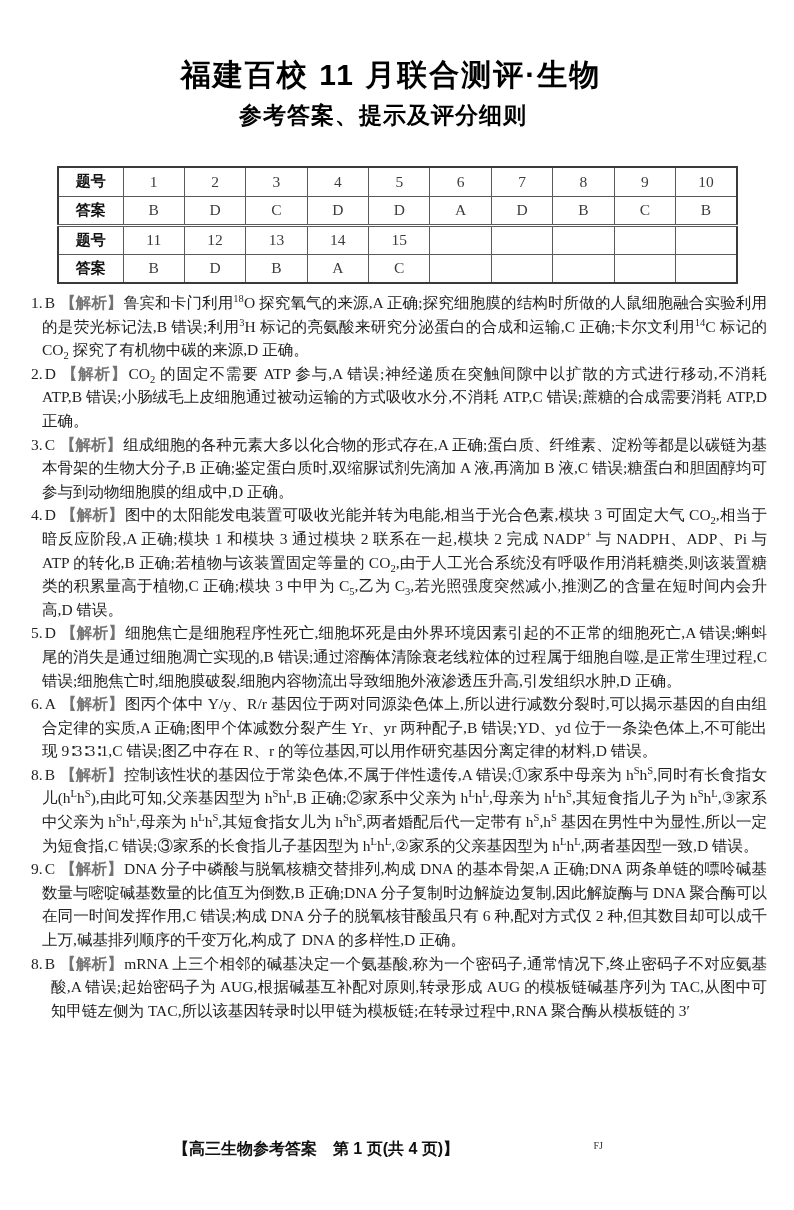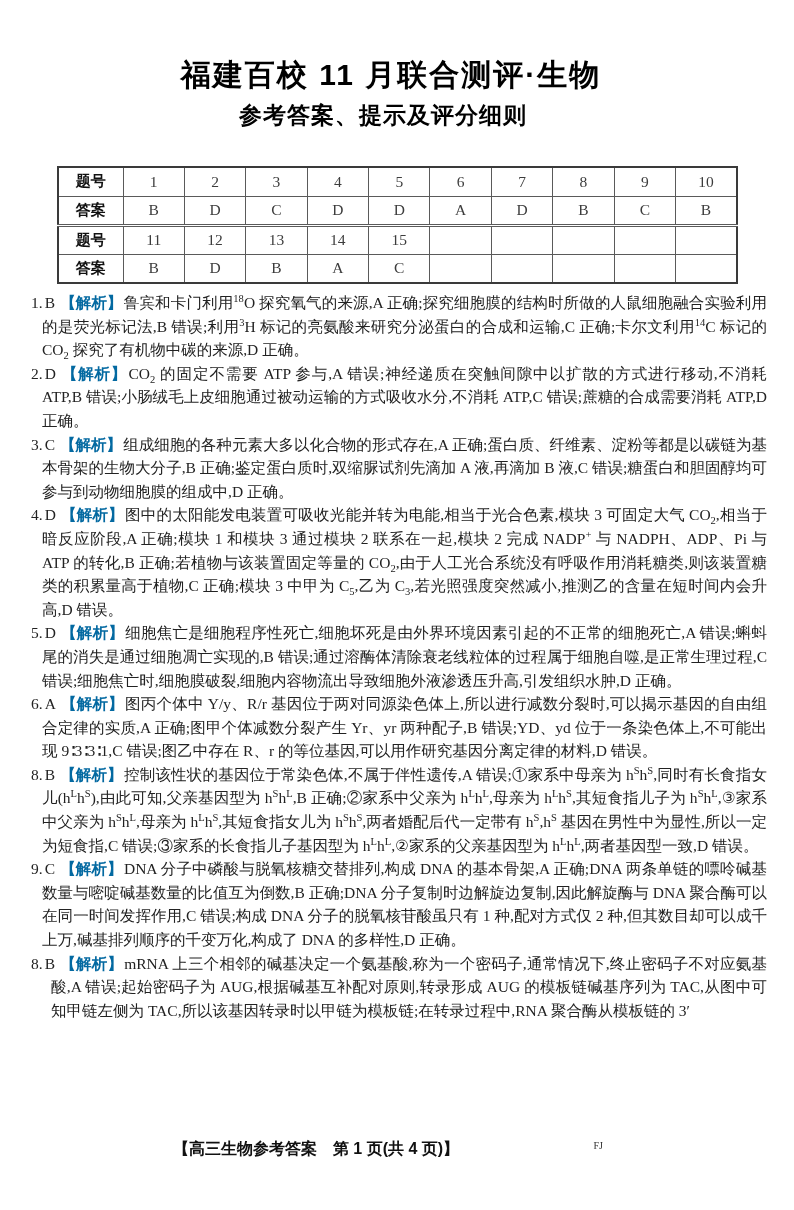--- a/index.html
+++ b/index.html
@@ -83,21 +83,21 @@
     padding-left: var(--hang, 11px);
     text-indent: calc(-1 * var(--hang, 11px));
   }
   .item-number { color: #222; }
   .item-answer { margin-left: 2px; }
   .analysis-label {
     font-family: "Liberation Sans", "DejaVu Sans", sans-serif;
     font-weight: 900;
     margin-left: 5px;
     margin-right: 1px;
-    color: #0369a1;
+    color: #737373;
   }
   sup, sub {
     font-size: 68%;
     line-height: 0;
   }
   footer.doc-footer {
     position: absolute;
     top: 1139px;
     left: 0;
     width: 632px;
@@ -201,21 +201,21 @@
   </table>
 
   <main class="explanations" id="explanations">
       <p class="item" style="--hang: 11px;"><span class="item-number">1.</span><span class="item-answer">B</span><span class="analysis-label">【解析】</span><span class="item-text">鲁宾和卡门利用<sup>18</sup>O 探究氧气的来源,A 正确;探究细胞膜的结构时所做的人鼠细胞融合实验利用的是荧光标记法,B 错误;利用<sup>3</sup>H 标记的亮氨酸来研究分泌蛋白的合成和运输,C 正确;卡尔文利用<sup>14</sup>C 标记的 CO<sub>2</sub> 探究了有机物中碳的来源,D 正确。</span></p>
       <p class="item" style="--hang: 11px;"><span class="item-number">2.</span><span class="item-answer">D</span><span class="analysis-label">【解析】</span><span class="item-text">CO<sub>2</sub> 的固定不需要 ATP 参与,A 错误;神经递质在突触间隙中以扩散的方式进行移动,不消耗 ATP,B 错误;小肠绒毛上皮细胞通过被动运输的方式吸收水分,不消耗 ATP,C 错误;蔗糖的合成需要消耗 ATP,D 正确。</span></p>
       <p class="item" style="--hang: 11px;"><span class="item-number">3.</span><span class="item-answer">C</span><span class="analysis-label">【解析】</span><span class="item-text">组成细胞的各种元素大多以化合物的形式存在,A 正确;蛋白质、纤维素、淀粉等都是以碳链为基本骨架的生物大分子,B 正确;鉴定蛋白质时,双缩脲试剂先滴加 A 液,再滴加 B 液,C 错误;糖蛋白和胆固醇均可参与到动物细胞膜的组成中,D 正确。</span></p>
       <p class="item" style="--hang: 11px;"><span class="item-number">4.</span><span class="item-answer">D</span><span class="analysis-label">【解析】</span><span class="item-text">图中的太阳能发电装置可吸收光能并转为电能,相当于光合色素,模块 3 可固定大气 CO<sub>2</sub>,相当于暗反应阶段,A 正确;模块 1 和模块 3 通过模块 2 联系在一起,模块 2 完成 NADP<sup>+</sup> 与 NADPH、ADP、Pi 与 ATP 的转化,B 正确;若植物与该装置固定等量的 CO<sub>2</sub>,由于人工光合系统没有呼吸作用消耗糖类,则该装置糖类的积累量高于植物,C 正确;模块 3 中甲为 C<sub>5</sub>,乙为 C<sub>3</sub>,若光照强度突然减小,推测乙的含量在短时间内会升高,D 错误。</span></p>
       <p class="item" style="--hang: 11px;"><span class="item-number">5.</span><span class="item-answer">D</span><span class="analysis-label">【解析】</span><span class="item-text">细胞焦亡是细胞程序性死亡,细胞坏死是由外界环境因素引起的不正常的细胞死亡,A 错误;蝌蚪尾的消失是通过细胞凋亡实现的,B 错误;通过溶酶体清除衰老线粒体的过程属于细胞自噬,是正常生理过程,C 错误;细胞焦亡时,细胞膜破裂,细胞内容物流出导致细胞外液渗透压升高,引发组织水肿,D 正确。</span></p>
       <p class="item" style="--hang: 11px;"><span class="item-number">6.</span><span class="item-answer">A</span><span class="analysis-label">【解析】</span><span class="item-text">图丙个体中 Y/y、R/r 基因位于两对同源染色体上,所以进行减数分裂时,可以揭示基因的自由组合定律的实质,A 正确;图甲个体减数分裂产生 Yr、yr 两种配子,B 错误;YD、yd 位于一条染色体上,不可能出现 9∶3∶3∶1,C 错误;图乙中存在 R、r 的等位基因,可以用作研究基因分离定律的材料,D 错误。</span></p>
       <p class="item" style="--hang: 11px;"><span class="item-number">8.</span><span class="item-answer">B</span><span class="analysis-label">【解析】</span><span class="item-text">控制该性状的基因位于常染色体,不属于伴性遗传,A 错误;①家系中母亲为 h<sup>S</sup>h<sup>S</sup>,同时有长食指女儿(h<sup>L</sup>h<sup>S</sup>),由此可知,父亲基因型为 h<sup>S</sup>h<sup>L</sup>,B 正确;②家系中父亲为 h<sup>L</sup>h<sup>L</sup>,母亲为 h<sup>L</sup>h<sup>S</sup>,其短食指儿子为 h<sup>S</sup>h<sup>L</sup>,③家系中父亲为 h<sup>S</sup>h<sup>L</sup>,母亲为 h<sup>L</sup>h<sup>S</sup>,其短食指女儿为 h<sup>S</sup>h<sup>S</sup>,两者婚配后代一定带有 h<sup>S</sup>,h<sup>S</sup> 基因在男性中为显性,所以一定为短食指,C 错误;③家系的长食指儿子基因型为 h<sup>L</sup>h<sup>L</sup>,②家系的父亲基因型为 h<sup>L</sup>h<sup>L</sup>,两者基因型一致,D 错误。</span></p>
-      <p class="item" style="--hang: 11px;"><span class="item-number">9.</span><span class="item-answer">C</span><span class="analysis-label">【解析】</span><span class="item-text">DNA 分子中磷酸与脱氧核糖交替排列,构成 DNA 的基本骨架,A 正确;DNA 两条单链的嘌呤碱基数量与嘧啶碱基数量的比值互为倒数,B 正确;DNA 分子复制时边解旋边复制,因此解旋酶与 DNA 聚合酶可以在同一时间发挥作用,C 错误;构成 DNA 分子的脱氧核苷酸虽只有 1 种,配对方式仅 2 种,但其数目却可以成千上万,碱基排列顺序的千变万化,构成了 DNA 的多样性,D 正确。</span></p>
+      <p class="item" style="--hang: 11px;"><span class="item-number">9.</span><span class="item-answer">C</span><span class="analysis-label">【解析】</span><span class="item-text">DNA 分子中磷酸与脱氧核糖交替排列,构成 DNA 的基本骨架,A 正确;DNA 两条单链的嘌呤碱基数量与嘧啶碱基数量的比值互为倒数,B 正确;DNA 分子复制时边解旋边复制,因此解旋酶与 DNA 聚合酶可以在同一时间发挥作用,C 错误;构成 DNA 分子的脱氧核苷酸虽只有 6 种,配对方式仅 2 种,但其数目却可以成千上万,碱基排列顺序的千变万化,构成了 DNA 的多样性,D 正确。</span></p>
       <p class="item" style="--hang: 20px;"><span class="item-number">8.</span><span class="item-answer">B</span><span class="analysis-label">【解析】</span><span class="item-text">mRNA 上三个相邻的碱基决定一个氨基酸,称为一个密码子,通常情况下,终止密码子不对应氨基酸,A 错误;起始密码子为 AUG,根据碱基互补配对原则,转录形成 AUG 的模板链碱基序列为 TAC,从图中可知甲链左侧为 TAC,所以该基因转录时以甲链为模板链;在转录过程中,RNA 聚合酶从模板链的 3′</span></p>
     </main>
 
   <footer class="doc-footer">
     <span class="footer-center">【高三生物参考答案　第 1 页(共 4 页)】</span>
     <span class="footer-code">FJ</span>
   </footer>
 
 </div>
 

